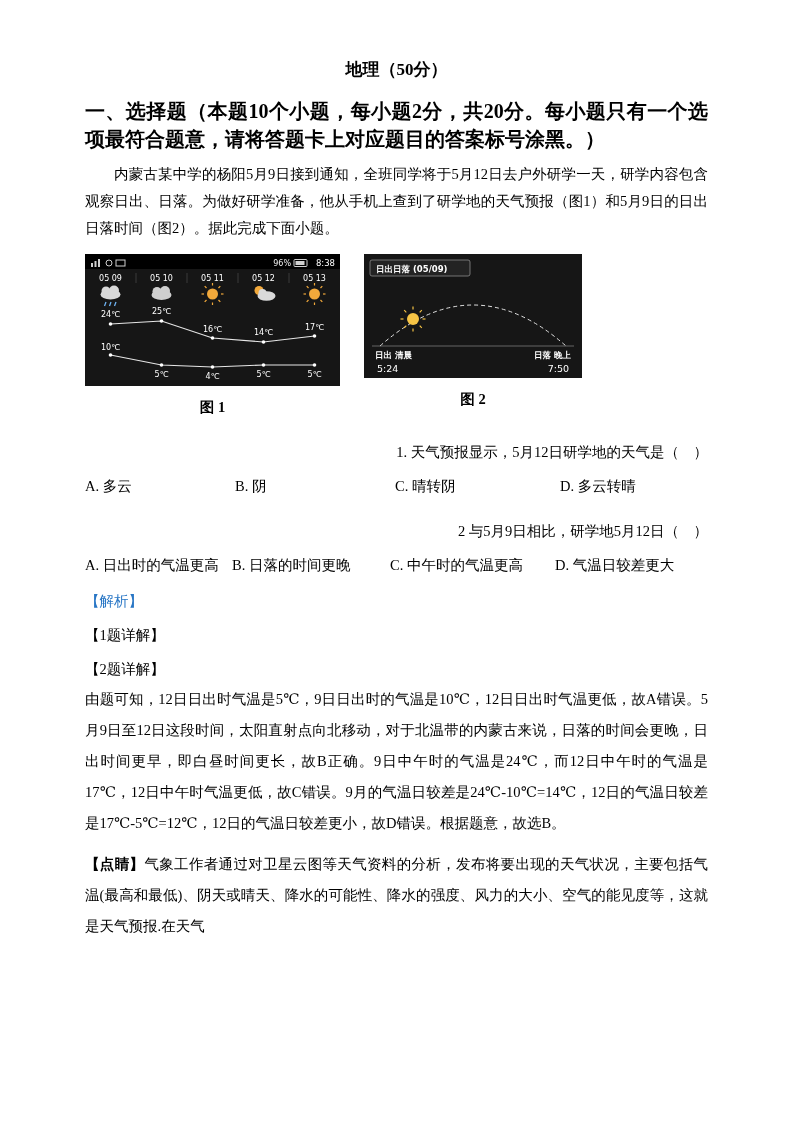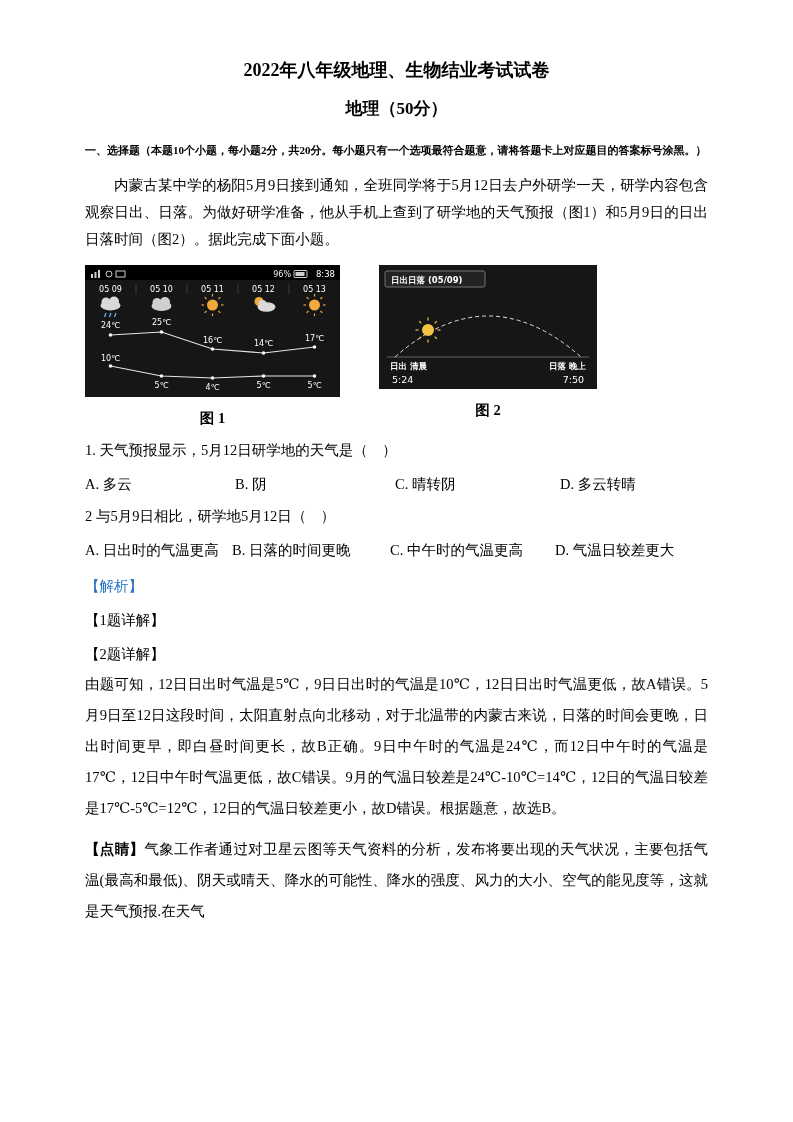--- a/index.html
+++ b/index.html
@@ -9,47 +9,46 @@
     width: 793px;
     min-height: 1122px;
     background: #ffffff;
     padding: 58px 85px 40px 85px;
     font-family: "Liberation Serif", "DejaVu Serif", serif;
     color: #000000;
     font-size: 14.5px;
   }
   .doc-title { text-align: center; font-size: 18px; font-weight: bold; margin-bottom: 15px; }
   .doc-subtitle { text-align: center; font-size: 17px; font-weight: bold; margin-bottom: 16px; }
-  .section-heading { font-weight: bold; font-size: 11px; line-height: 28px; text-align: justify; margin-top: 8px; }
+  .section-heading { font-weight: bold; font-size: 20px; line-height: 28px; text-align: justify; margin-top: 8px; }
   .intro { line-height: 27px; text-align: justify; text-indent: 2em; margin-top: 8px; }
-  .figures { display: flex; gap: 39px; align-items: flex-start; margin-top: 12px; }
+  .figures { display: flex; gap: 24px; align-items: flex-start; margin-top: 12px; }
   .figure-col { display: flex; flex-direction: column; align-items: center; }
   .caption { text-align: right; font-weight: bold; font-size: 14.5px; margin-top: 12px; }
-  .question { margin-top: 10px; line-height: 25px; }
+  .question { margin-top: 23px; line-height: 25px; text-align: right; }
   .options { display: grid; margin-top: 12px; }
   .options.q1 { grid-template-columns: 150px 160px 165px 1fr; }
   .options.q2 { grid-template-columns: 147px 158px 165px 1fr; }
   .answer-line { margin-top: 19px; }
   .blue { color: #2876c5; }
   .ans-item { margin-left: 8px; }
   .ans-item + .ans-item { margin-left: 28px; }
   .analysis-label { margin-top: 17px; }
   .detail-label { margin-top: 15px; }
   .exp { line-height: 31px; text-align: justify; margin-top: 5px; }
   .tip { line-height: 31px; text-align: justify; margin-top: 10px; }
   .tip .tip-label { font-weight: bold; }
   svg text { font-family: "DejaVu Sans", "Liberation Sans", sans-serif; }
   .wfig-wrap, .sfig-wrap { line-height: 0; }
 </style>
 </head>
 <body>
 
 <div class="page">
 
-  <h1 class="doc-title">2022年八年级地理、生物结业考试试卷</h1>
   <h2 class="doc-subtitle">地理（50分）</h2>
 
   <p class="section-heading">一、选择题（本题10个小题，每小题2分，共20分。每小题只有一个选项最符合题意，请将答题卡上对应题目的答案标号涂黑。）</p>
   <p class="intro">内蒙古某中学的杨阳5月9日接到通知，全班同学将于5月12日去户外研学一天，研学内容包含观察日出、日落。为做好研学准备，他从手机上查到了研学地的天气预报（图1）和5月9日的日出日落时间（图2）。据此完成下面小题。</p>
 
   <div class="figures">
 
     <div class="figure-col">
       <div class="wfig-wrap">
         <svg viewBox="0 0 255 132" width="255" height="132">

